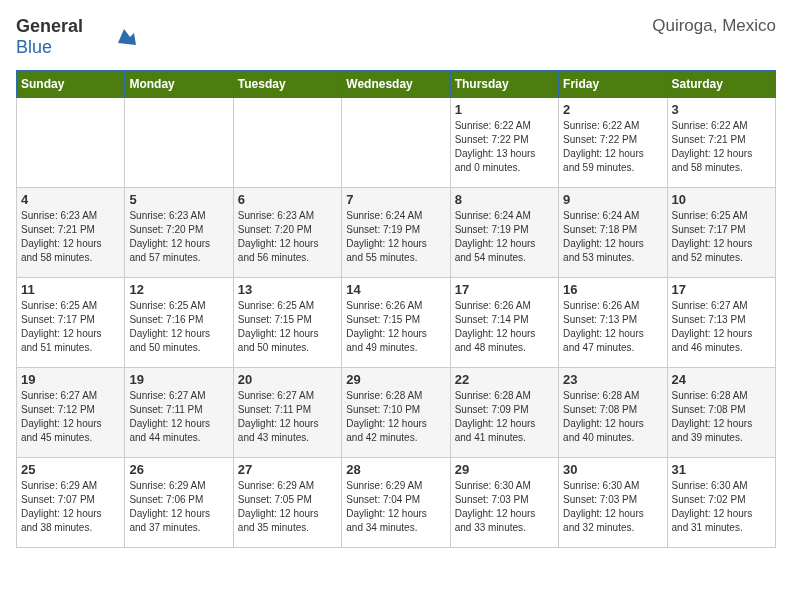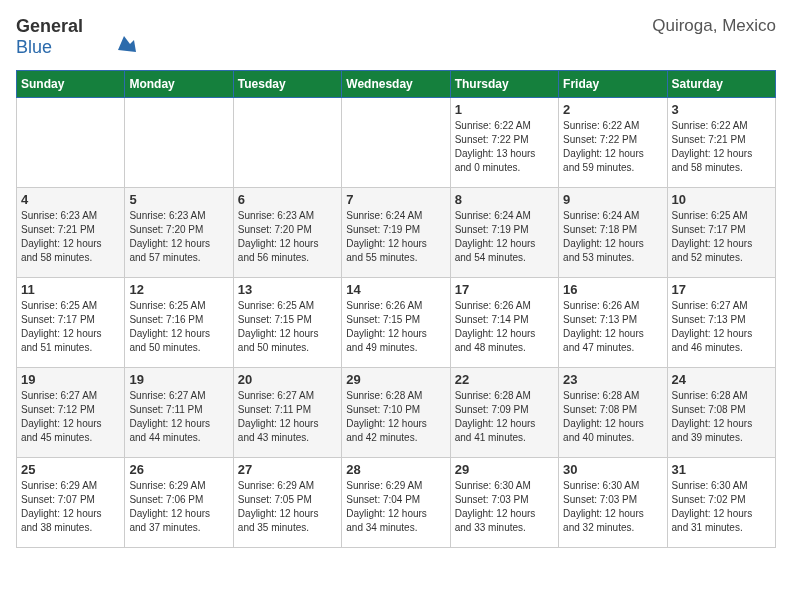--- a/index.html
+++ b/index.html
@@ -11,21 +11,21 @@
       padding: 16px;
     }
     .header {
       display: flex;
       justify-content: space-between;
       align-items: flex-start;
       margin-bottom: 12px;
     }
     .logo {
       display: flex;
-      align-items: flex-end;
+      align-items: center;
       gap: 25px;
     }
     .logo-text-general {
       font-size: 18px;
       font-weight: bold;
       color: #333;
     }
     .logo-text-blue {
       font-size: 18px;
       font-weight: normal;
@@ -47,21 +47,21 @@
     .location {
       font-size: 17px;
       color: #555;
     }
     table {
       width: 100%;
       border-collapse: collapse;
       table-layout: fixed;
     }
     thead th {
-      background-color: #15803d;
+      background-color: #4d7c0f;
       color: #fff;
       font-size: 12px;
       font-weight: bold;
       padding: 6px 4px;
       text-align: left;
       border: 1px solid #2c6bac;
     }
     tbody td {
       border: 1px solid #ccc;
       vertical-align: top;

